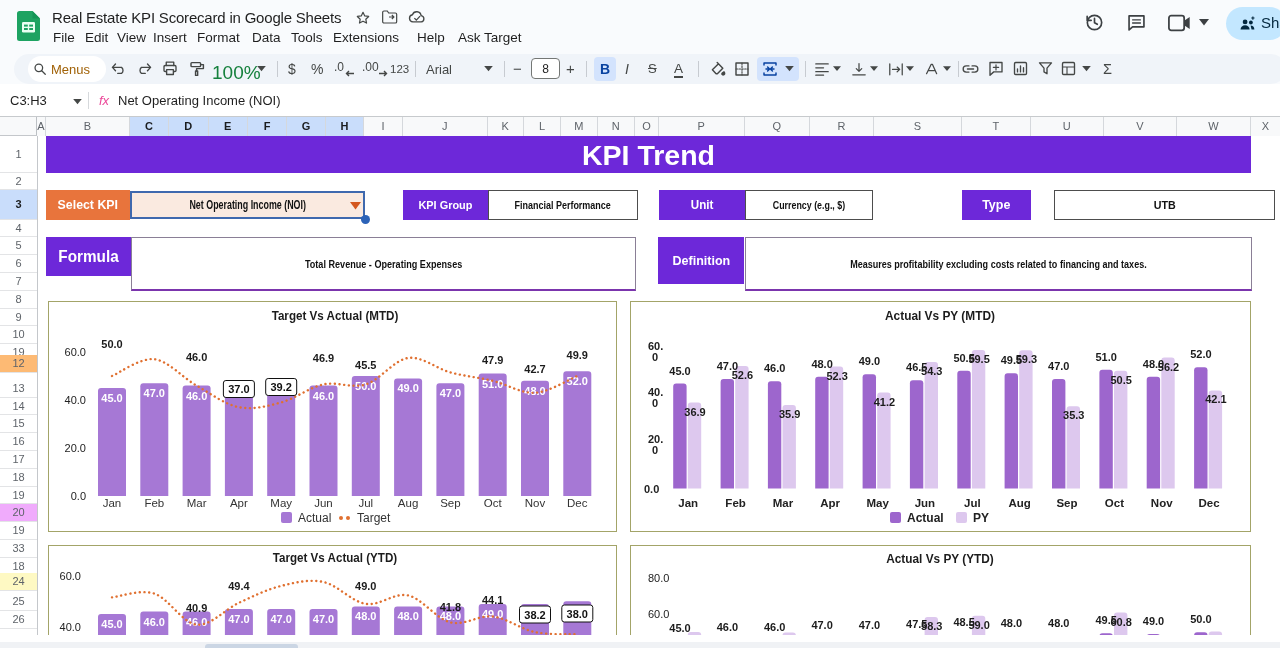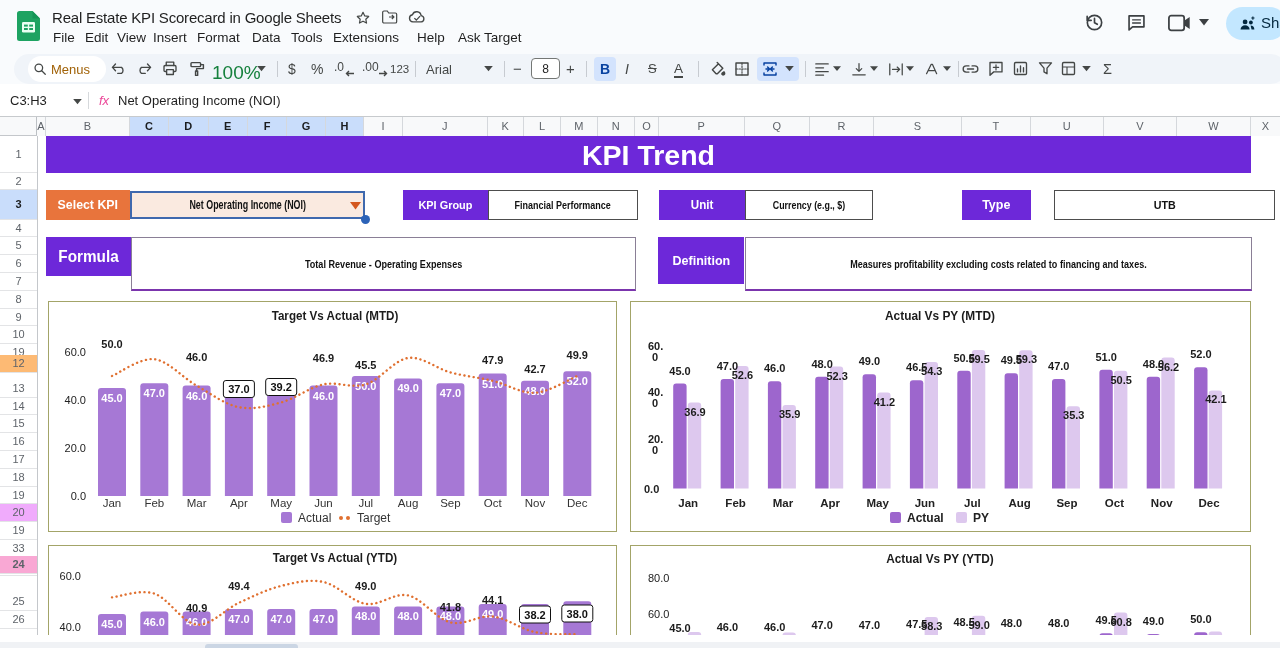--- a/index.html
+++ b/index.html
@@ -243,21 +243,21 @@
 <div class="rowh" style="top:397.6000000000001px;height:17.80000000000001px;background:#fff;font-weight:normal;color:#5e6369;line-height:17.80000000000001px">14</div>
 <div class="rowh" style="top:415.4000000000001px;height:17.80000000000001px;background:#fff;font-weight:normal;color:#5e6369;line-height:17.80000000000001px">15</div>
 <div class="rowh" style="top:433.2000000000001px;height:17.80000000000001px;background:#fff;font-weight:normal;color:#5e6369;line-height:17.80000000000001px">16</div>
 <div class="rowh" style="top:451.0000000000001px;height:17.80000000000001px;background:#fff;font-weight:normal;color:#5e6369;line-height:17.80000000000001px">17</div>
 <div class="rowh" style="top:468.8000000000001px;height:17.80000000000001px;background:#fff;font-weight:normal;color:#5e6369;line-height:17.80000000000001px">18</div>
 <div class="rowh" style="top:486.60000000000014px;height:17.80000000000001px;background:#fff;font-weight:normal;color:#5e6369;line-height:17.80000000000001px">19</div>
 <div class="rowh" style="top:504.40000000000015px;height:17.80000000000001px;background:#f0abfc;font-weight:normal;color:#5e6369;line-height:17.80000000000001px">20</div>
 <div class="rowh" style="top:522.2000000000002px;height:17.799999999999955px;background:#fff;font-weight:normal;color:#5e6369;line-height:17.799999999999955px">19</div>
 <div class="rowh" style="top:540.0000000000001px;height:17.799999999999955px;background:#fff;font-weight:normal;color:#5e6369;line-height:17.799999999999955px">33</div>
 <div class="rowh" style="top:557.8000000000001px;height:17.799999999999955px;background:#fff;font-weight:normal;color:#5e6369;line-height:17.799999999999955px">18</div>
-<div class="rowh" style="top:556px;height:17.799999999999955px;background:#f9a8d4;font-weight:bold;color:#5e6369;line-height:17.799999999999955px">24</div>
+<div class="rowh" style="top:573px;height:17.799999999999955px;background:#fef9c3;font-weight:normal;color:#5e6369;line-height:17.799999999999955px">24</div>
 <div class="rowh" style="top:593.4px;height:17.799999999999955px;background:#fff;font-weight:normal;color:#5e6369;line-height:17.799999999999955px">25</div>
 <div class="rowh" style="top:611.1999999999999px;height:17.799999999999955px;background:#fff;font-weight:normal;color:#5e6369;line-height:17.799999999999955px">26</div>
 <div class="a" style="left:37px;top:136px;width:1px;height:499px;background:#c4c7cb"></div>
 <div class="pcell" style="left:46px;top:135.5px;width:1205px;height:37.5px;font-size:28.5px;padding-top:3px">KPI Trend</div>
 <div class="pcell" style="left:46px;top:190.4px;width:84px;height:29.2px;background:#e8743c;font-size:13px">
     <span style="display:inline-block;white-space:nowrap;transform:scaleX(0.95);transform-origin:50% 50%">Select KPI</span>
   </div>
 <div class="a" style="left:130px;top:191.4px;width:235px;height:27.4px;background:#faeae0;border:2px solid #3f69ae;display:flex;align-items:center;justify-content:center;font-weight:bold;font-size:12px;color:#111">
     <span style="display:inline-block;white-space:nowrap;transform:scaleX(0.74);transform-origin:50% 50%">Net Operating Income (NOI)</span>
   </div>

